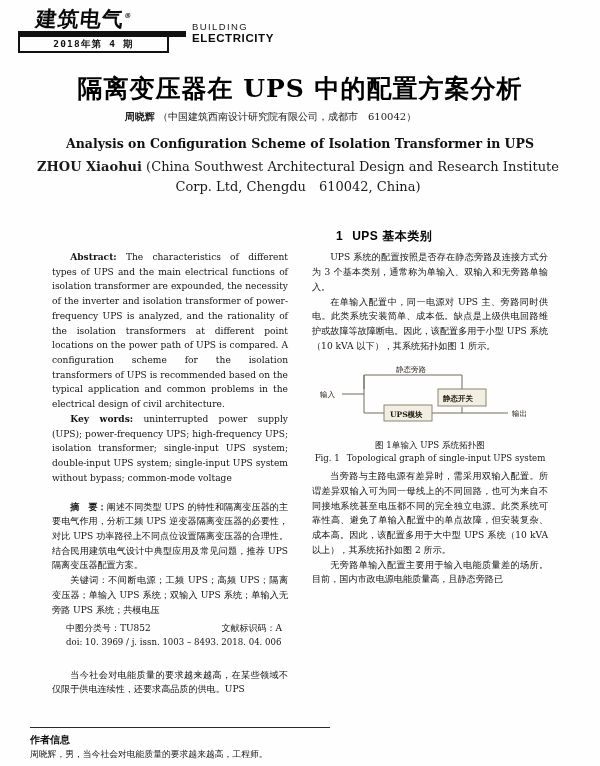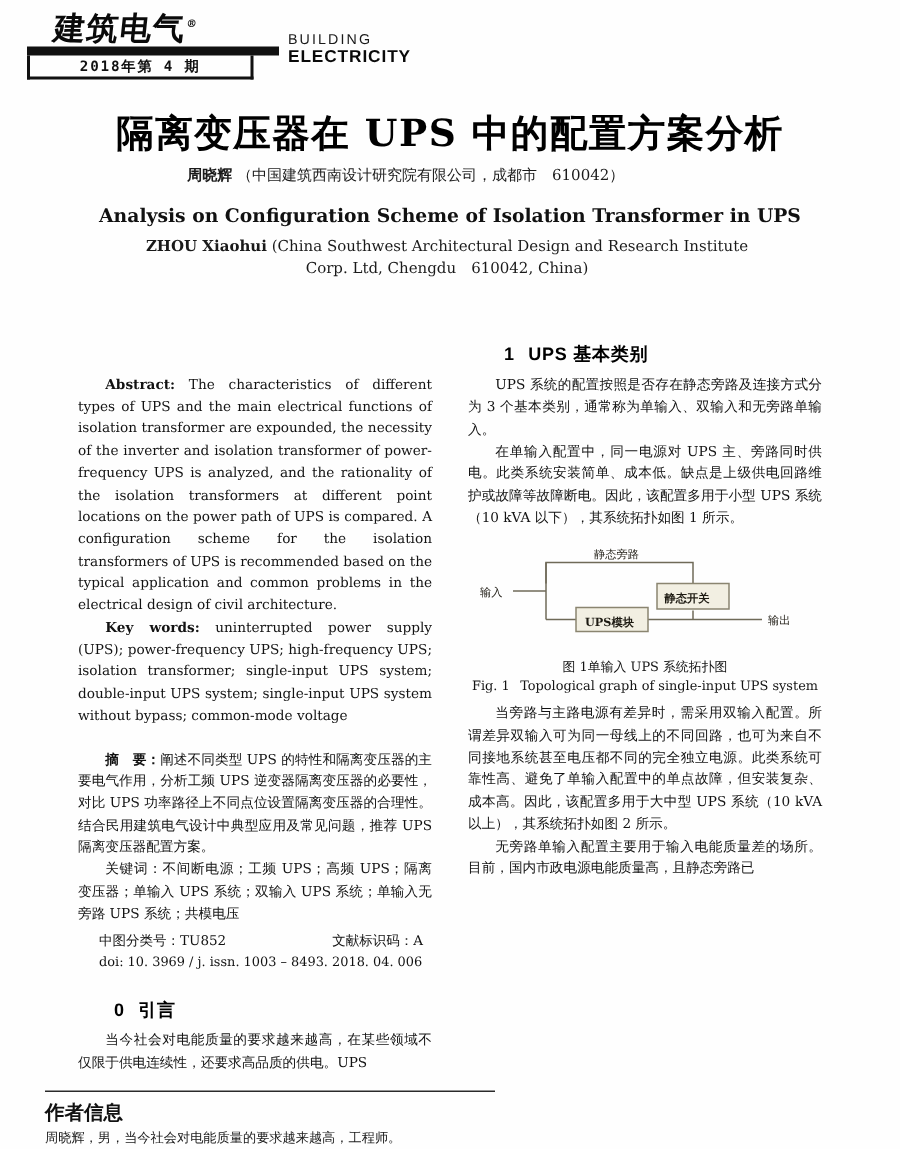--- a/index.html
+++ b/index.html
@@ -106,21 +106,21 @@
     font-family: "DejaVu Serif", "Liberation Serif", serif;
     font-size: 12.5px;
     font-weight: 700;
     color: #111;
   }
   .authors-en {
     position: absolute;
     left: 0; top: 157px;
     width: 596px;
     text-align: center;
-    font-size: 10px;
+    font-size: 13px;
     line-height: 1.5;
     color: #1a1a1a;
   }
   .authors-en b { font-weight: 700; }
 
   
   .col {
     position: absolute;
     top: 218px;
     width: 236px;
@@ -202,21 +202,21 @@
     width: 300px;
   }
   .footer-rule {
     width: 300px;
     height: 1px;
     background: #2a2a2a;
     margin-bottom: 5px;
   }
   .footer-title {
     font-weight: 700;
-    font-size: 13px;
+    font-size: 10px;
     color: #111;
     margin-bottom: 2px;
   }
   .footer-body {
     font-size: 8.8px;
     color: #1a1a1a;
   }
 
   sup.ref { font-size: 6.5px; vertical-align: super; }
 </style>
@@ -275,23 +275,20 @@
       <span><span>中图分类号：</span><span>TU852</span></span>
       <span><span>文献标识码：</span><span>A</span></span>
     </p>
     <p class="noindent doi-line">
       <span>doi:</span>
       <span>10. 3969 / j. issn. 1003 – 8493. 2018. 04. 006</span>
     </p>
 
     <div class="gap-l"></div>
 
-    <p class="sec-head">
-      <span class="num">0</span><span>引言</span>
-    </p>
 
     <div class="gap-s"></div>
 
     <p>当今社会对电能质量的要求越来越高，在某些领域不仅限于供电连续性，还要求高品质的供电。UPS</p>
   </div>
 
   <div class="col col-right">
 
 
     <div class="gap-m"></div>

